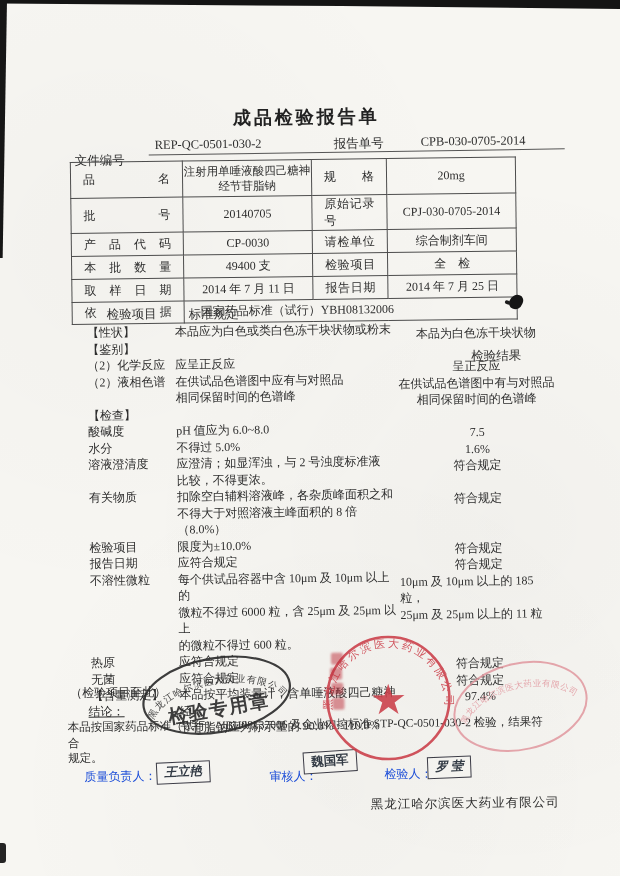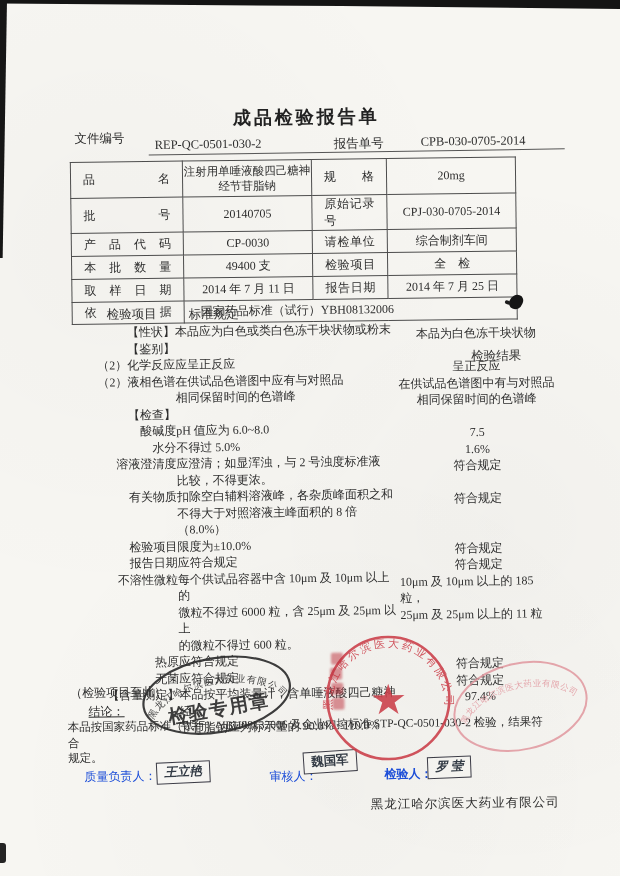--- a/index.html
+++ b/index.html
@@ -32,21 +32,21 @@
   table.info td.lbl{text-align:justify;text-align-last:justify;padding:0 12px;}
   table.info td.val{text-align:center;white-space:pre-line;line-height:15px;}
   table.info td.val-left{text-align:left;padding-left:16px;}
   table.info tr{height:23px;}
   table.info tr.r1{height:36px;}
   table.info tr.r6{height:22px;}
   .c1{width:112px;} .c2{width:129px;} .c3{width:75px;} .c4{width:129px;}
   .ihdr{font-size:12.5px;color:#333;}
   .items{top:322px;left:88px;width:468px;font-size:12px;line-height:16.5px;color:#2e2e2e;}
   .irow{display:flex;align-items:flex-start;}
-  .ci{width:88px;flex:none;text-align:right;}
+  .ci{width:88px;flex:none;}
   .cs{width:222px;flex:none;white-space:pre-line;}
   .cr{width:158px;flex:none;text-align:center;white-space:pre-line;position:relative;top:5px;}
   .endnote,.conclab{font-size:12px;color:#2e2e2e;}
   .conc{font-size:11.5px;line-height:15.5px;width:480px;white-space:pre-line;color:#2e2e2e;}
   .sig-label{font-size:12px;color:#1d4ed8;}
   .sig-box{border:1.3px solid #3c3c46;padding:1px 7px 2px;font-size:12.5px;font-style:italic;
     font-weight:bold;color:#343c46;background:rgba(255,255,255,0.15);}
   .company{font-size:12.5px;color:#2e2e2e;letter-spacing:1px;}
   .stamp{pointer-events:none;}
   .blk-stamp{top:648px;left:134px;transform:rotate(-9deg);opacity:.92;}
@@ -61,21 +61,21 @@
 
 <div class="paper"></div>
 <div class="edge-top"></div>
 <div class="edge-left"></div>
 <div class="edge-bl"></div>
 
 <div class="doc">
 
   <div class="abs title">成品检验报告单</div>
 
-  <span class="abs hdr" style="top:128px;left:78px;">文件编号</span>
+  <span class="abs hdr" style="top:150px;left:78px;">文件编号</span>
   <span class="abs hdr" style="top:136px;left:158px;">REP-QC-0501-030-2</span>
   <span class="abs hdr" style="top:136px;left:337px;">报告单号</span>
   <span class="abs hdr" style="top:136px;left:424px;">CPB-030-0705-2014</span>
   <div class="abs underline"></div>
 
   <table class="info">
     <colgroup>
         <col class="c1">
         <col class="c2">
         <col class="c3">
@@ -212,21 +212,21 @@
 
   <span class="abs endnote" style="top:682px;left:67px;">（检验项目至此）</span>
   <span class="abs conclab" style="top:701px;left:85px;text-decoration:underline;">结论：</span>
   <div class="abs conc" style="top:717px;left:64px;">本品按国家药品标准（试行）YBH08132006 及企业内控标准 STP-QC-0501-030-2 检验，结果符合
 规定。</div>
 
   <span class="abs sig-label" style="top:766px;left:80px;">质量负责人：</span>
   <span class="abs sig-box" style="top:760px;left:152px;transform:rotate(-2deg);">王立艳</span>
   <span class="abs sig-label" style="top:768px;left:257px;margin-left:8px;">审核人：</span>
   <span class="abs sig-box" style="top:751px;left:299px;transform:rotate(-3deg);font-style:normal;">魏国军</span>
-  <span class="abs sig-label" style="top:767px;left:380px;font-weight:bold;">检验人：</span>
+  <span class="abs sig-label" style="top:767px;left:380px;">检验人：</span>
   <span class="abs sig-box" style="top:758px;left:423px;transform:rotate(-1.5deg);">罗 莹</span>
 
   <div class="abs company" style="top:797px;left:366px;">黑龙江哈尔滨医大药业有限公司</div>
 
   <svg class="abs stamp blk-stamp" width="158" height="88" viewBox="0 0 158 88">
     <ellipse cx="79" cy="46" rx="74" ry="37" fill="none" stroke-width="2.2" stroke="#2e2e2e"></ellipse>
     <path id="bArc" d="M 12,62 A 68,33 0 0 1 146,62" fill="none"></path>
     <text font-size="9.5" letter-spacing="1" fill="#2e2e2e">
       <textPath href="#bArc" startOffset="50%" text-anchor="middle">黑龙江哈尔滨医大药业有限公司</textPath>
     </text>

